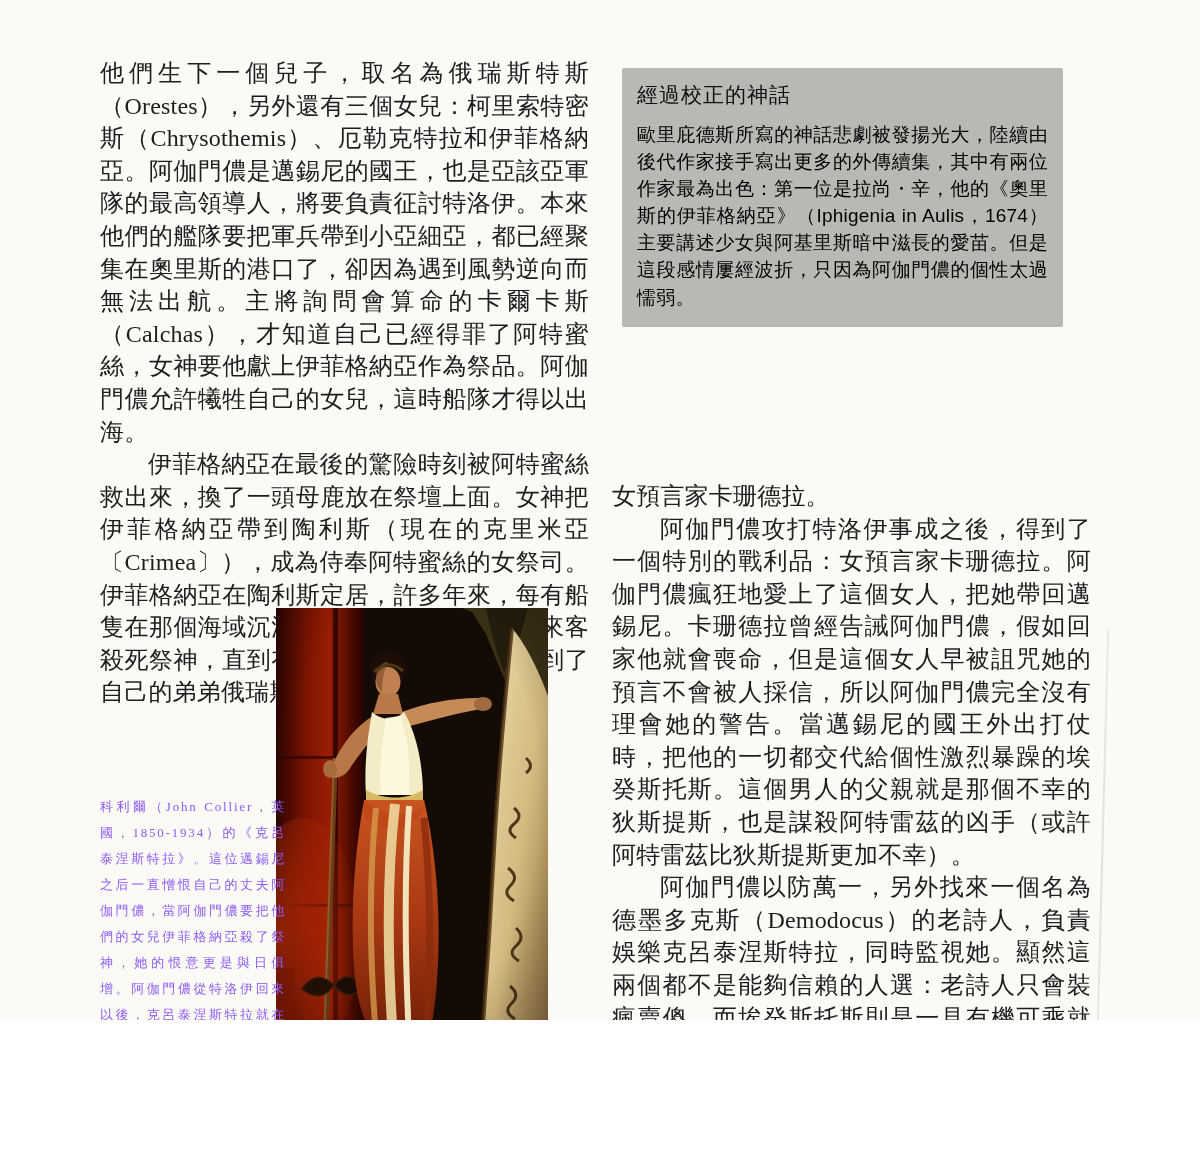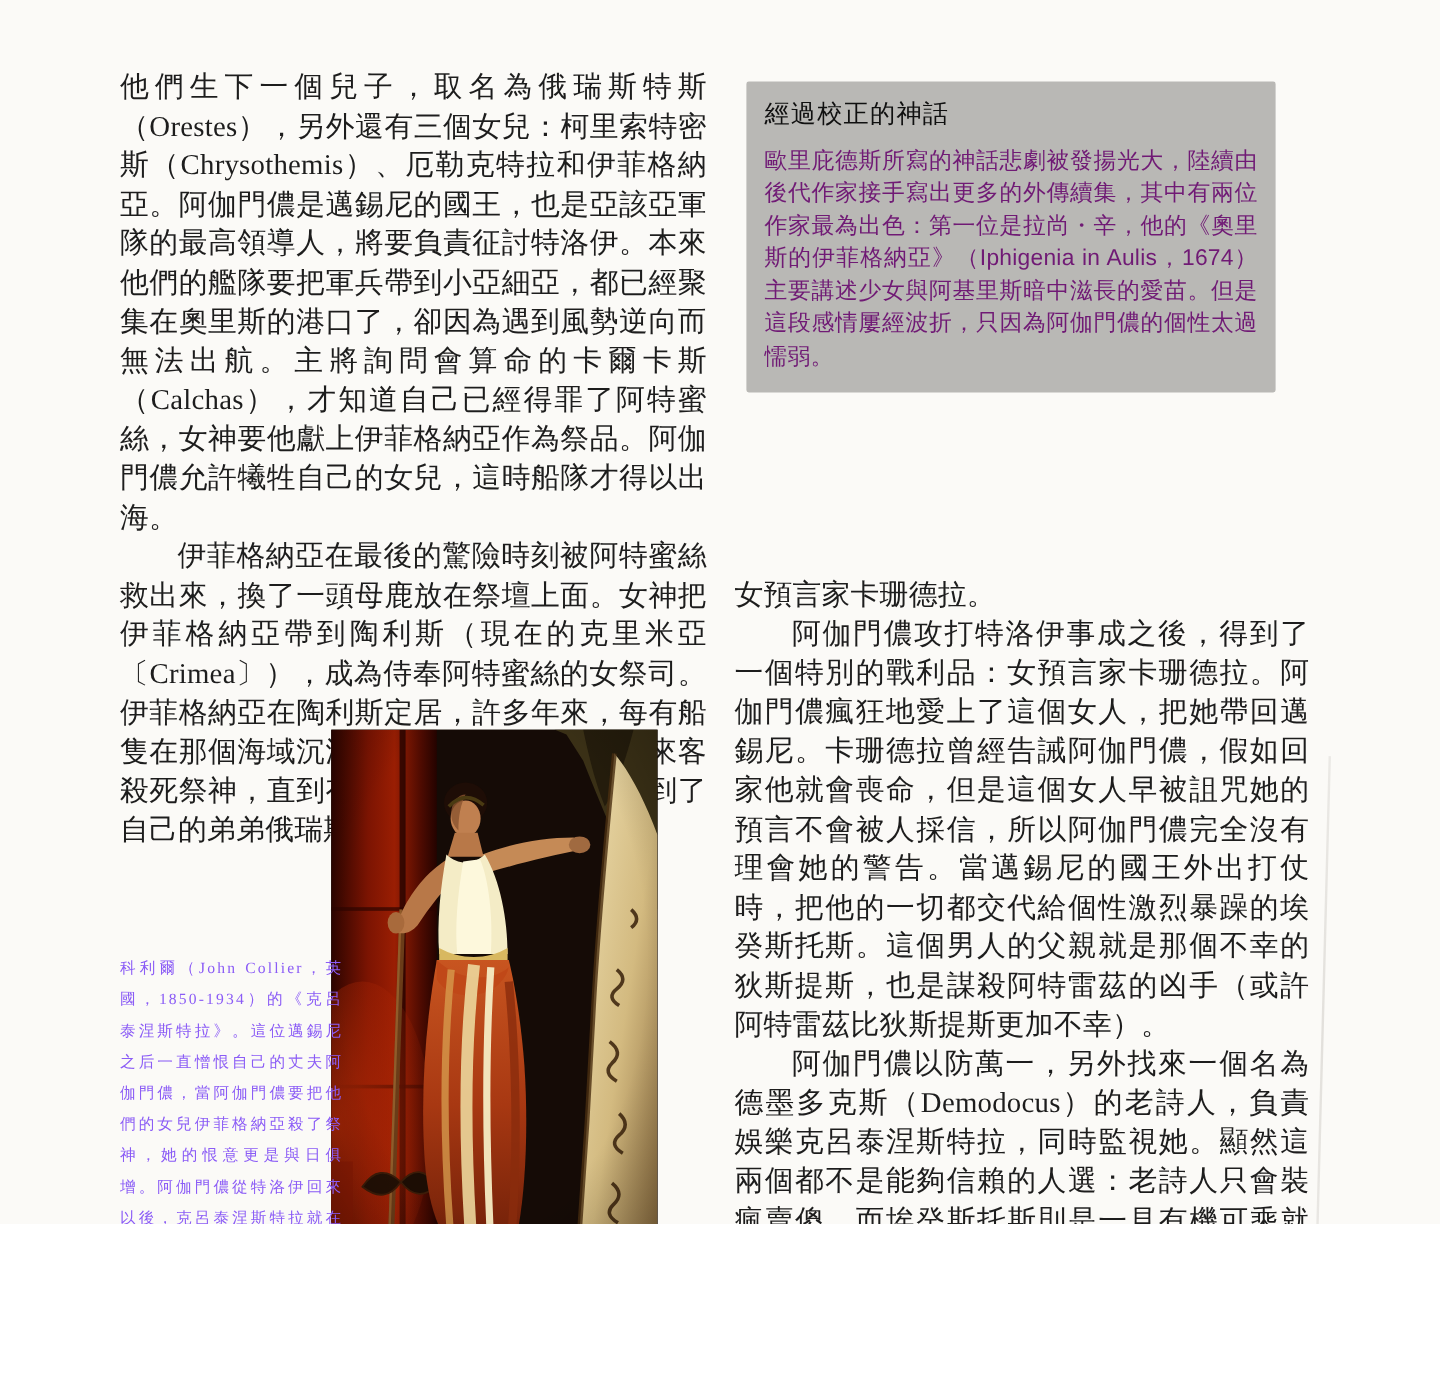--- a/index.html
+++ b/index.html
@@ -24,21 +24,21 @@
     position:absolute; left:622px; top:68px; width:441px;
     background:#b9b8b5; padding:13px 15px 16px 15px;
     font-family:"Liberation Sans","DejaVu Sans",sans-serif;
     border-radius:2px;
   }
   .info-box .box-title {
     font-size:21px; font-weight:normal; color:#101010;
     letter-spacing:1px; margin-bottom:9px;
   }
   .info-box p {
-    font-size:19px; line-height:27.1px; color:#701a75;
+    font-size:19px; line-height:27.1px; color:#000000;
     text-align:justify; text-justify:inter-ideograph; letter-spacing:0.2px;margin-top:12px;
   }
 
   
   .painting {
     position:absolute; left:276px; top:608px; width:272px; height:460px;
     overflow:hidden; background:#150b06;
   }
   .painting svg { display:block; width:272px; height:460px; }
 

